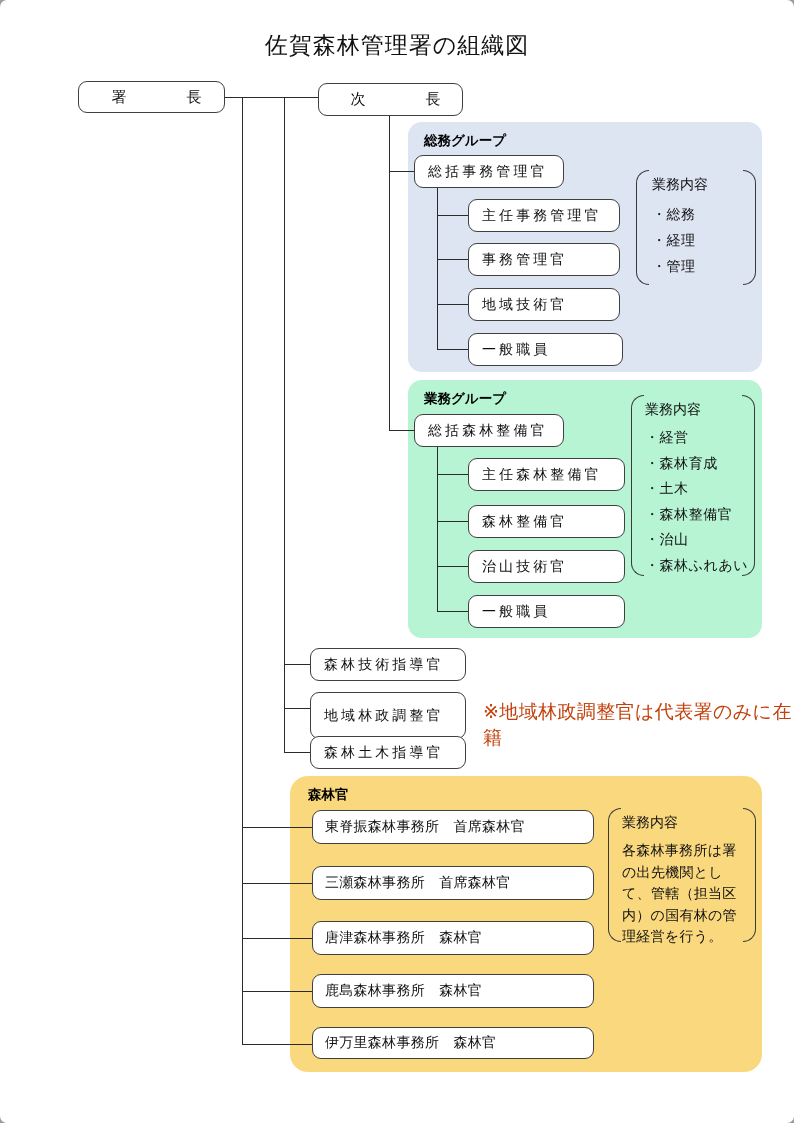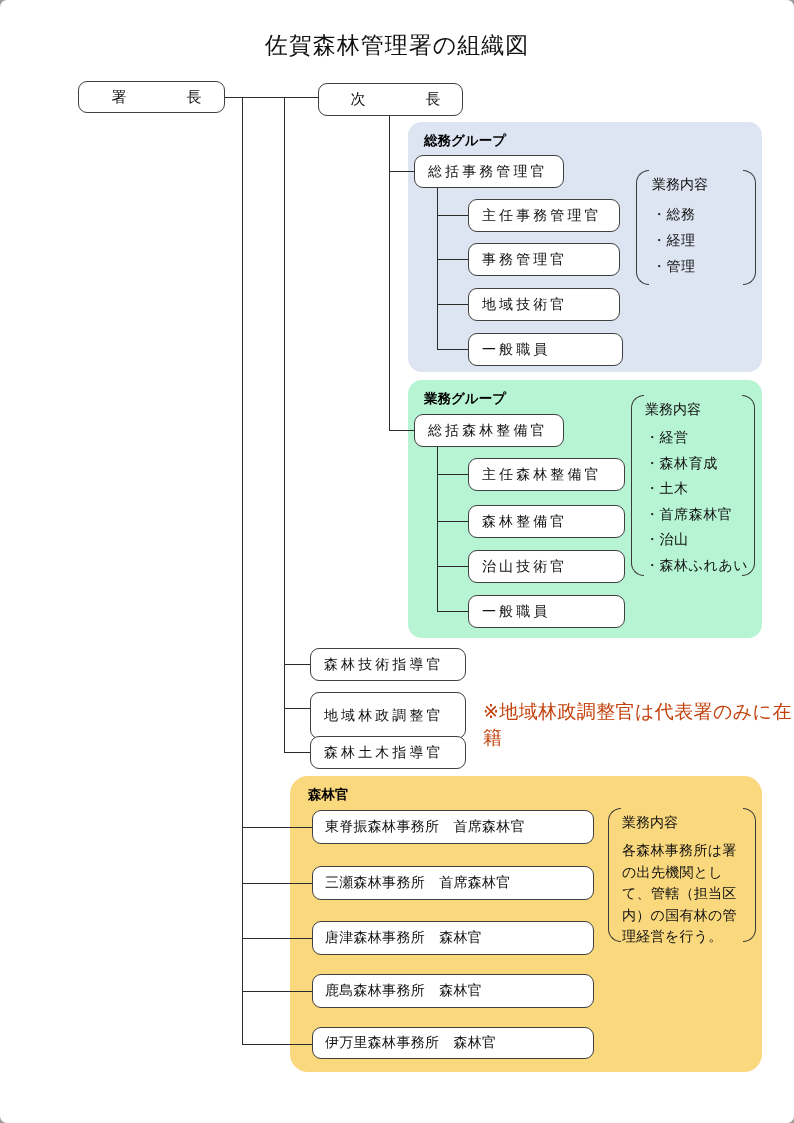--- a/index.html
+++ b/index.html
@@ -113,21 +113,21 @@
   <div class="box" style="left:468px;top:550px;width:157px;height:33px;">治山技術官</div>
   <div class="box" style="left:468px;top:595px;width:157px;height:33px;">一般職員</div>
 
   <div class="bracket bracket-l" style="left:631px;top:395px;height:181px;"></div>
   <div class="bracket bracket-r" style="left:742px;top:395px;height:181px;"></div>
   <div class="duties duties-gyomu" style="left:645px;top:399px;">
     <div class="hdr">業務内容</div>
     <div class="item" style="margin-top:6px;">・経営</div>
     <div class="item">・森林育成</div>
     <div class="item">・土木</div>
-    <div class="item">・首席森林官</div>
+    <div class="item">・森林整備官</div>
     <div class="item">・治山</div>
     <div class="item">・森林ふれあい</div>
   </div>
 
   <div class="box" style="left:310px;top:648px;width:156px;height:33px;text-align:right;">森林技術指導官</div>
   <div class="box" style="left:310px;top:692px;width:156px;height:47px;">地域林政調整官</div>
   <div class="box" style="left:310px;top:736px;width:156px;height:33px;">森林土木指導官</div>
 
   <div class="note" style="left:483px;top:699px;">※地域林政調整官は代表署のみに在籍</div>
 

